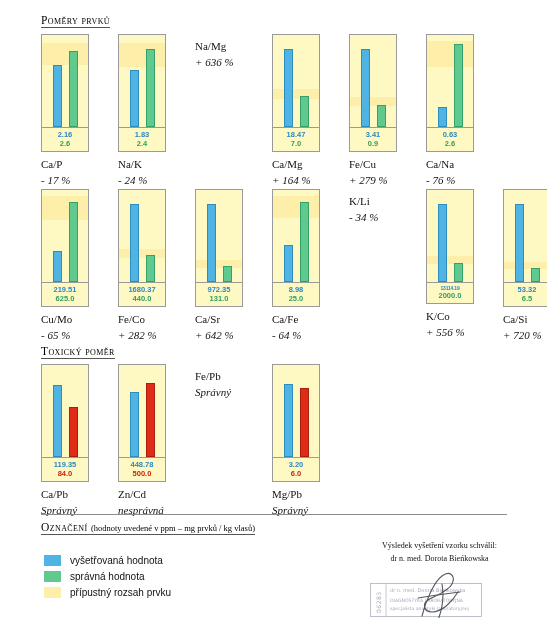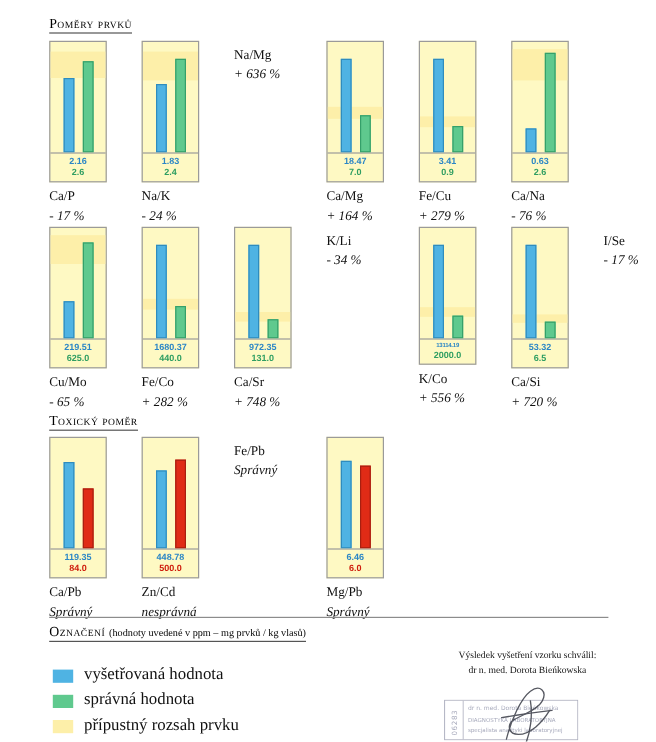--- a/index.html
+++ b/index.html
@@ -88,21 +88,21 @@
   }
   .caption .pct{display:block;font-style:italic;}
 
   
   .legend{position:absolute;}
   .legend-row{display:flex;align-items:center;margin-bottom:5px;}
   .swatch{width:17px;height:11px;margin-right:9px;}
   .sw-blue{background:#4fb3e3;}
   .sw-green{background:#5fc98e;}
   .sw-yellow{background:#fdefa9;}
-  .legend-label{font-family:Liberation Serif, serif;font-size:14px;color:#111;}
+  .legend-label{font-family:Liberation Sans, sans-serif;font-size:10px;color:#111;}
 
   
   .approval{position:absolute;text-align:center;font-family:"Liberation Serif", serif;font-size:8px;line-height:1.6;color:#111;}
   .stamp{position:absolute;width:112px;height:34px;opacity:.55;}
   .sig{position:absolute;width:70px;height:50px;opacity:.8;}
 
   .hairline{position:absolute;background:#8c8c8c;height:1px;}
 </style>
 </head>
 <body>
@@ -237,21 +237,37 @@
             <div class="bars">
               <div class="bar blue" style="height: 78px;"></div>
               <div class="bar green" style="height: 16px;"></div>
             </div>
           </div>
           <div class="valbox">
             <div class="v1">972.35</div>
             <div class="v2">131.0</div>
           </div>
         </div>
-        <div class="caption"><span>Ca/Sr</span><span class="pct">+ 748 %</span></div>
+        <div class="caption"><span>Ca/Sr</span><span class="pct">+ 642 %</span></div>
+      </div>
+      <div class="cell">
+        <div class="chartbox">
+          <div class="plot">
+            <div class="band" style="top: 6px; height: 22px;"></div>
+            <div class="bars">
+              <div class="bar blue" style="height: 37px;"></div>
+              <div class="bar green" style="height: 80px;"></div>
+            </div>
+          </div>
+          <div class="valbox">
+            <div class="v1">8.98</div>
+            <div class="v2">25.0</div>
+          </div>
+        </div>
+        <div class="caption"><span>Ca/Fe</span><span class="pct">- 64 %</span></div>
       </div>
       <div class="cell">
         <div class="caption"><span>K/Li</span><span class="pct">- 34 %</span></div>
       </div>
       <div class="cell">
         <div class="chartbox">
           <div class="plot">
             <div class="band" style="top: 66px; height: 8px;"></div>
             <div class="bars">
               <div class="bar blue" style="height: 78px;"></div>
@@ -324,21 +340,21 @@
       </div>
       <div class="cell">
         <div class="chartbox">
           <div class="plot">
             <div class="bars">
               <div class="bar blue" style="height: 73px;"></div>
               <div class="bar red" style="height: 69px;"></div>
             </div>
           </div>
           <div class="valbox">
-            <div class="v1">6.46</div>
+            <div class="v1">3.20</div>
             <div class="v2 red">6.0</div>
           </div>
         </div>
         <div class="caption"><span>Mg/Pb</span><span class="pct">Správný</span></div>
       </div>
     </div>
 
   <div class="hairline" style="left:41px;top:514px;width:466px;"></div>
 
   <div class="sec-head" style="left:41px;top:521px;border-bottom:1px solid #555;">

